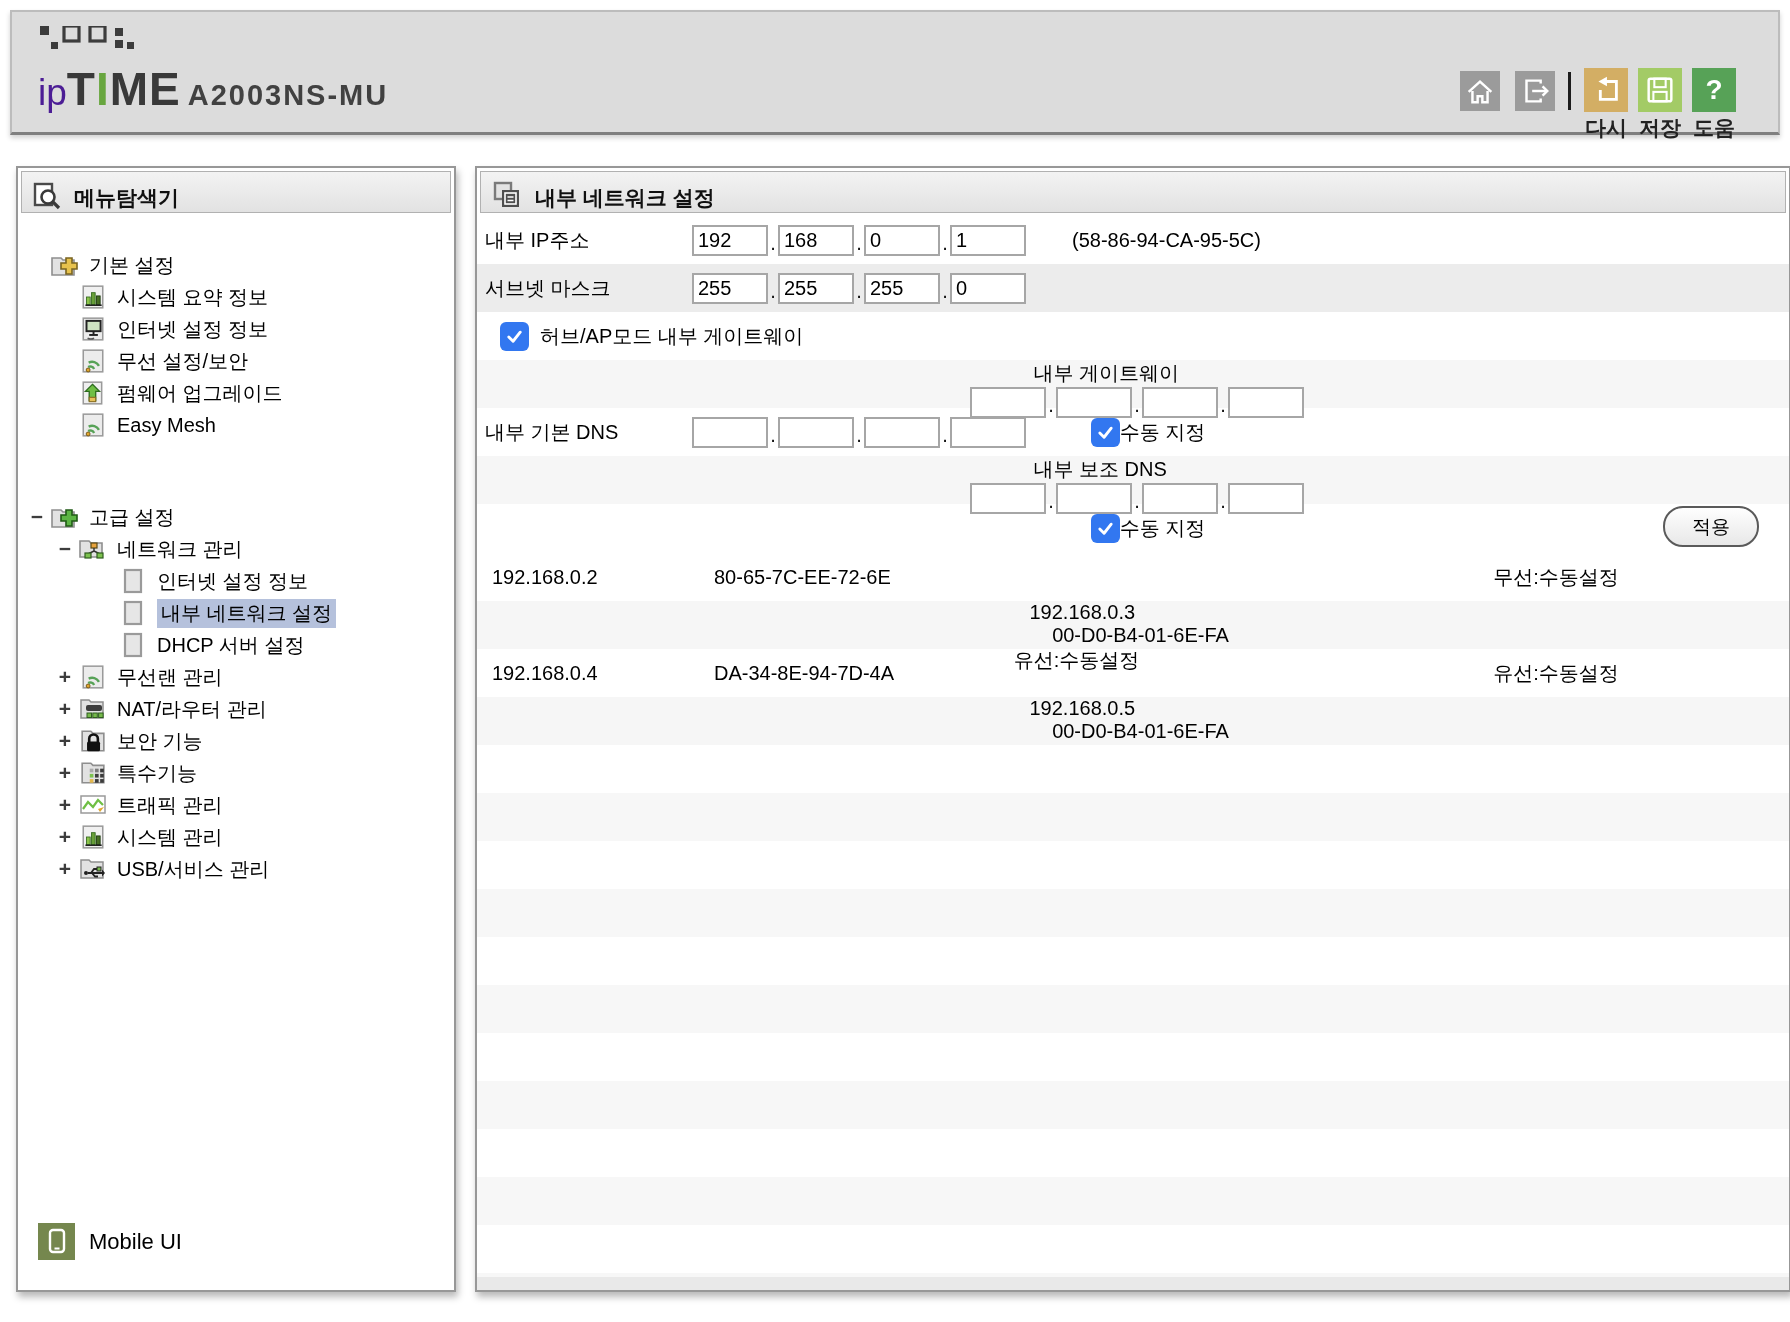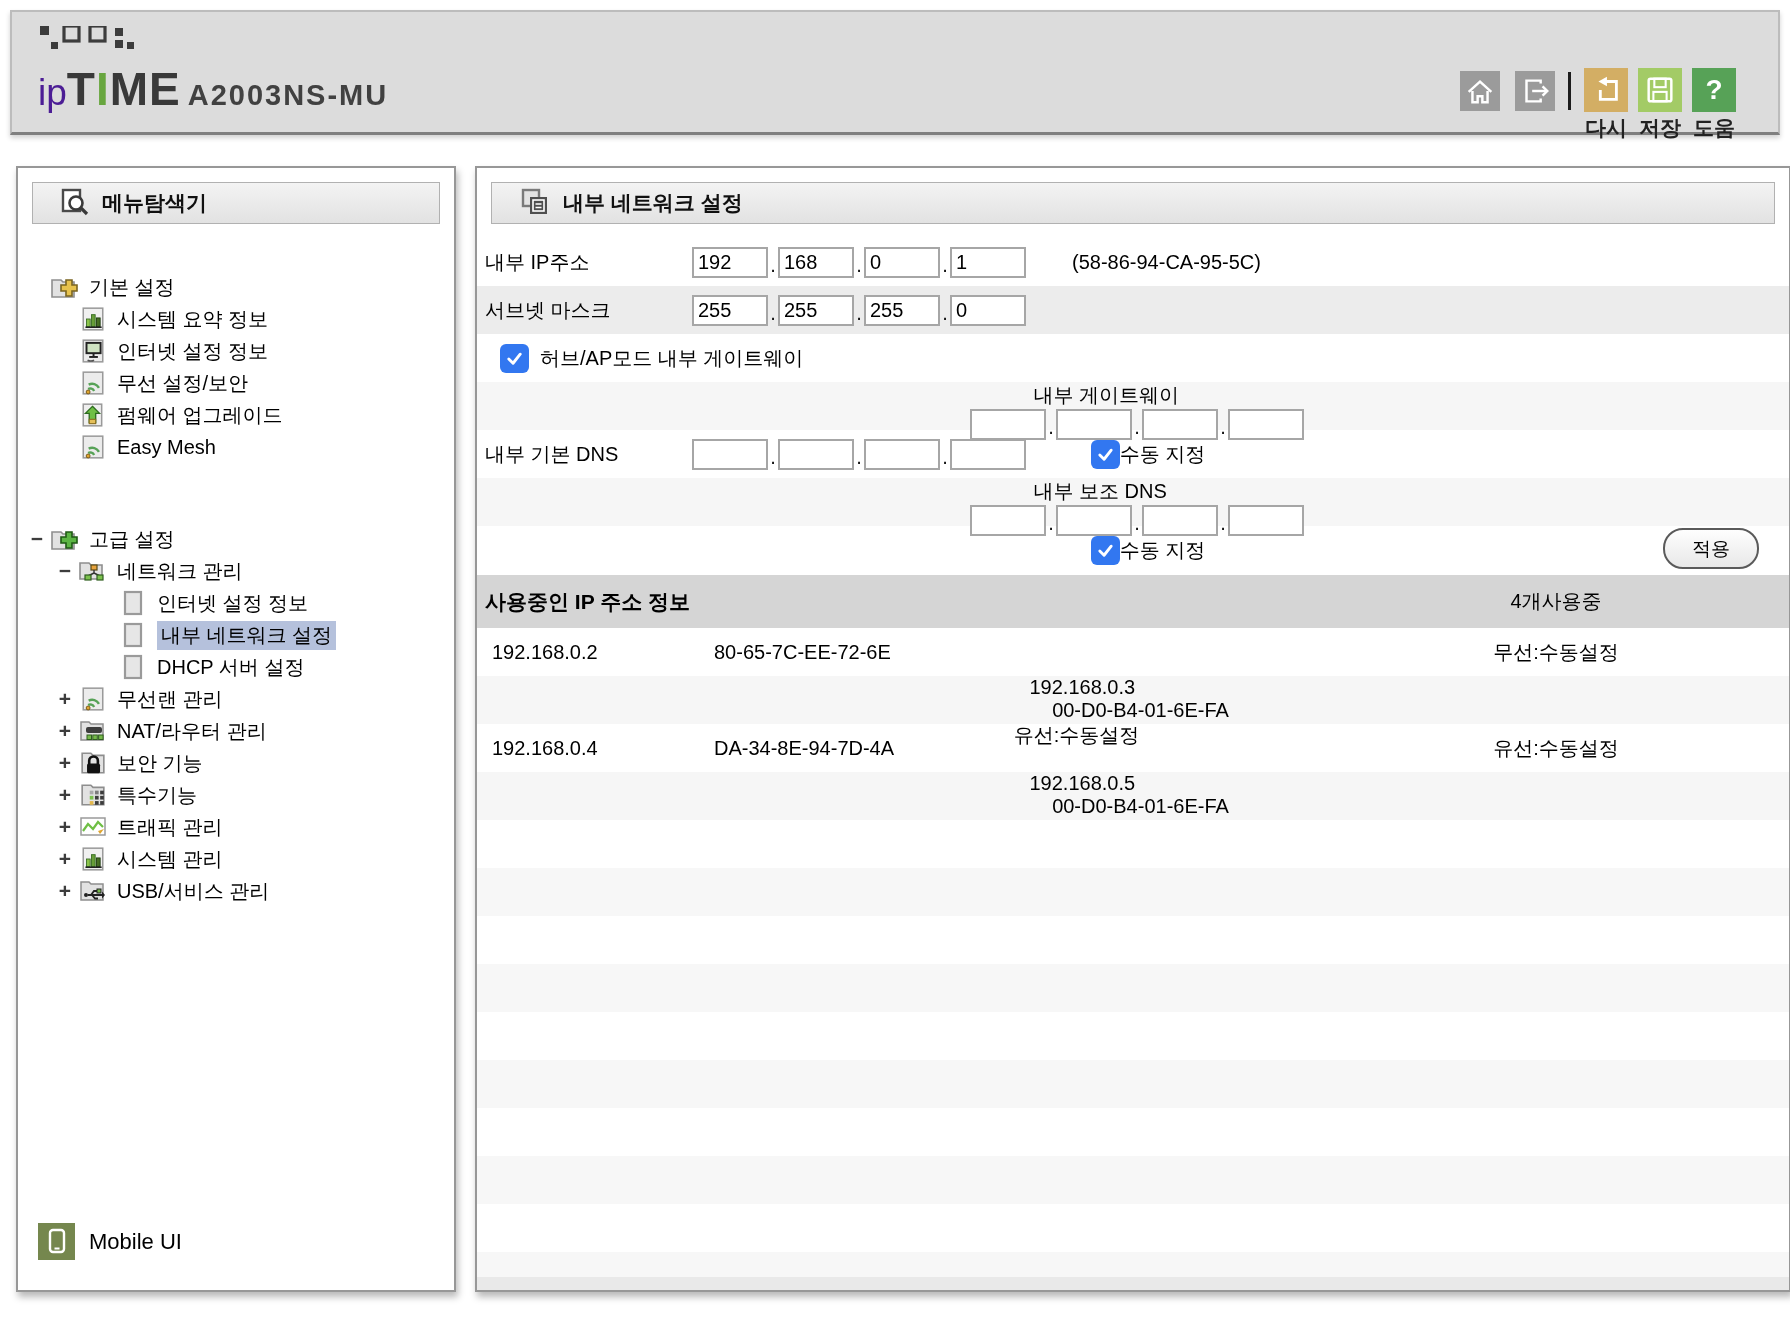--- a/index.html
+++ b/index.html
@@ -24,22 +24,22 @@
   .ico-redo{background:#d3ae64;}
   .ico-save{background:#a3cb66;}
   .ico-help{background:#57a257;}
   .help-q{color:#fff;font-size:28px;font-weight:800;line-height:1;}
 
   
   .panel{position:absolute;top:166px;background:#fff;border:2px solid #979797;
          box-shadow:2px 5px 7px rgba(0,0,0,.28);display:flex;flex-direction:column;}
   .sidebar{left:16px;width:436px;height:1122px;}
   .mainp{left:475px;width:1312px;height:1122px;}
-  .bar{height:40px;margin:14px;flex:0 0 auto;background:linear-gradient(#f3f3f3,#e2e2e2);
-       border:1px solid #b1b1b1;display:flex;align-items:center;gap:12px;padding:0 27px;
+  .bar{height:40px;margin:3px;flex:0 0 auto;background:linear-gradient(#f3f3f3,#e2e2e2);
+       border:1px solid #b1b1b1;display:flex;align-items:flex-end;gap:12px;padding:0 10px;
        font-size:21px;font-weight:700;color:#101010;}
 
   
   .tree{flex:1 1 auto;padding-top:33px;position:relative;}
   .titem{height:32px;display:flex;align-items:center;font-size:20px;cursor:pointer;}
   .lvl0{padding-left:6px;}
   .lvl1{padding-left:34px;}
   .lvl2{padding-left:74px;}
   .exp{width:26px;text-align:center;font-size:21px;font-weight:700;color:#3d3d3d;flex:0 0 auto;}
   .ticon{width:30px;height:28px;margin-right:9px;display:flex;align-items:center;justify-content:center;flex:0 0 auto;}
@@ -482,24 +482,20 @@
         </svg>
       </span>
       <span>수동 지정</span>
     </span>
   </div>
 
   <div class="apply-row">
     <button class="apply-btn">적용</button>
   </div>
 
-  <div class="thead">
-    <span class="ttitle">사용중인 IP 주소 정보</span>
-    <span class="tcount">4개사용중</span>
-  </div>
 
   <div class="trow">
     <span class="tip">192.168.0.2</span>
     <span class="tmac">80-65-7C-EE-72-6E</span>
     <span class="tstatus">무선:수동설정</span>
   </div>
   <div class="trow bg-c">
     <span class="tip">192.168.0.3</span>
     <span class="tmac">00-D0-B4-01-6E-FA</span>
     <span class="tstatus">유선:수동설정</span>

